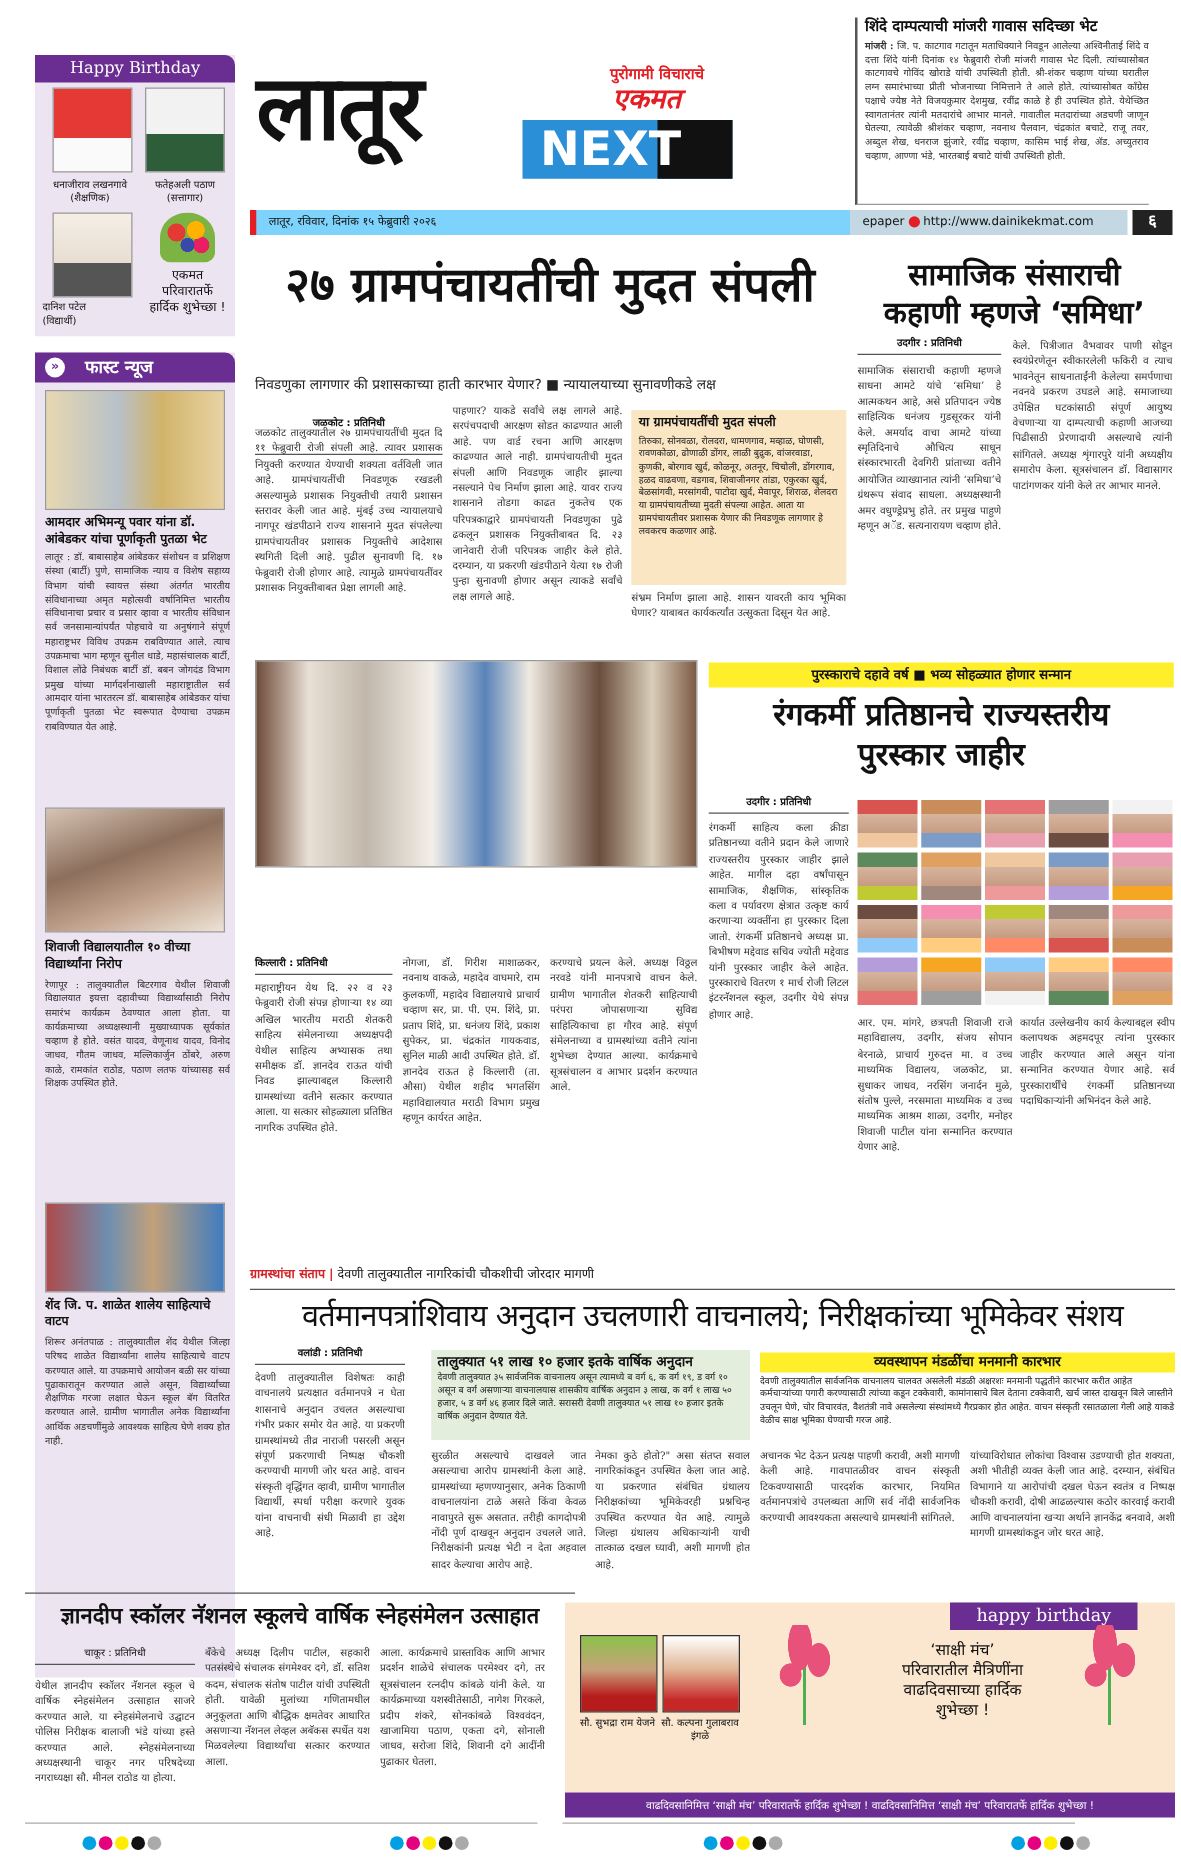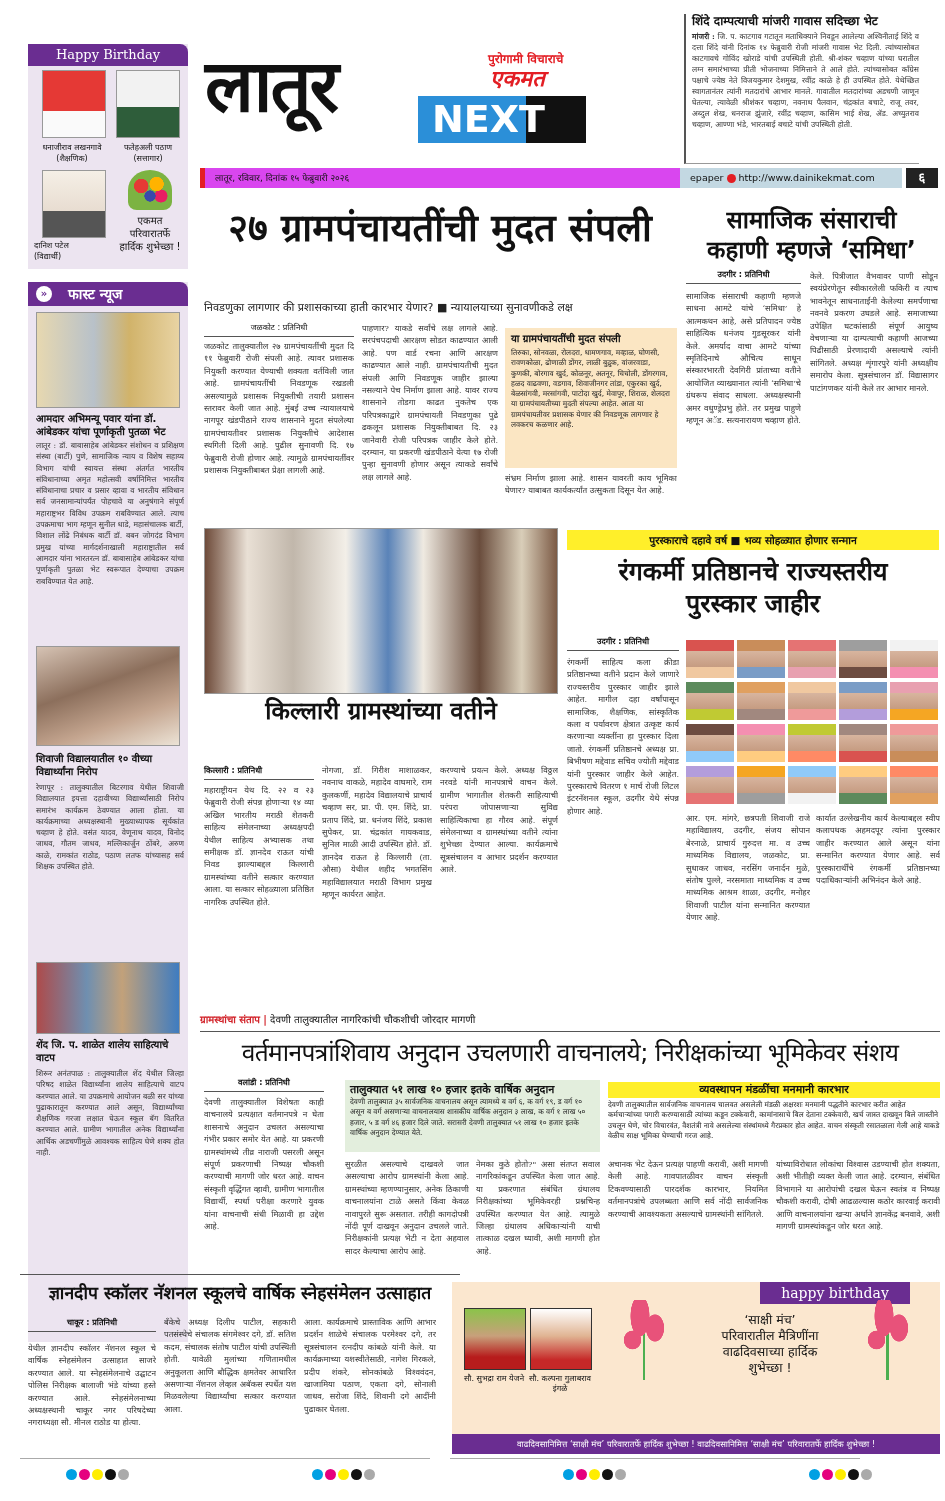--- a/index.html
+++ b/index.html
@@ -14,21 +14,21 @@
 #bday-title{left:28px;top:44px;width:160px;height:22px;background:#6a2d91;color:#fff;font-family:"DejaVu Serif",serif;font-size:13px;text-align:center;line-height:22px;border-radius:0 8px 0 0}
 #fast-box{left:28px;top:282px;width:160px;height:1060px;background:#ece4f0}
 #fast-title{left:28px;top:282px;width:160px;height:24px;background:#6a2d91;color:#fff;font-size:14px;font-weight:bold;line-height:24px;padding-left:40px;border-radius:0 8px 0 0}
 .sidehead{font-size:10px;font-weight:bold;line-height:13px;color:#111}
 
 #logo-latur{left:205px;top:50px;font-size:72px;font-weight:bold;line-height:1;letter-spacing:-2px}
 #logo-tag{left:488px;top:50px;color:#e31e24;font-size:12px;font-weight:bold}
 #logo-ekmat{left:490px;top:62px;color:#e31e24;font-size:22px;font-weight:bold;font-style:italic}
 #logo-next{left:418px;top:96px;width:168px;height:47px;background:#2b8fd8;color:#fff;font-size:38px;font-weight:bold;line-height:47px;padding-left:14px}
 #logo-next .blk{position:absolute;right:0;top:0;width:60px;height:47px;background:#111}
-#dateline{left:200px;top:168px;width:480px;height:20px;background:#d946ef;border-left:5px solid #e31e24;font-size:9px;line-height:20px;padding-left:10px}
+#dateline{left:200px;top:168px;width:480px;height:20px;background:#7dd3fc;border-left:5px solid #e31e24;font-size:9px;line-height:20px;padding-left:10px}
 #epaper{left:680px;top:168px;width:222px;height:20px;background:#c3d8e2;font-size:9.5px;line-height:20px;padding-left:10px}
 #pageno{left:906px;top:168px;width:32px;height:20px;background:#222;color:#fff;font-size:13px;font-weight:bold;text-align:center;line-height:20px}
 </style>
 </head>
 <body>
 
 <div class="abs" id="bday-box"></div>
 <div class="abs" id="bday-title">Happy Birthday</div>
 <div class="abs photo" style="left:42px;top:70px;width:64px;height:68px;background:linear-gradient(#e53935,#e53935 60%,#fafafa 60%)"></div>
 <div class="abs photo" style="left:116px;top:70px;width:64px;height:68px;background:linear-gradient(#f2f2f2,#f2f2f2 55%,#2e5d3a 55%)"></div>
@@ -82,40 +82,39 @@
 
 <div class="abs" style="left:684px;top:14px;width:235px;height:150px;border-left:2px solid #555;border-bottom:1px solid #999;padding-left:6px">
   <div style="font-size:12px;font-weight:bold;line-height:14px;margin-bottom:3px">शिंदे दाम्पत्याची मांजरी गावास सदिच्छा भेट</div>
   <div class="bodytext" style="font-size:7.6px;line-height:11px"><b>मांजरी :</b> <span>जि. प. काटगाव गटातून मताधिक्याने निवडून आलेल्या अश्विनीताई शिंदे व दत्ता शिंदे यांनी दिनांक १४ फेब्रुवारी रोजी मांजरी गावास भेट दिली. त्यांच्यासोबत काटगावचे गोविंद खोराडे यांची उपस्थिती होती. श्री-शंकर चव्हाण यांच्या घरातील लग्न समारंभाच्या प्रीती भोजनाच्या निमित्ताने ते आले होते. त्यांच्यासोबत काँग्रेस पक्षाचे ज्येष्ठ नेते विजयकुमार देशमुख, रवींद्र काळे हे ही उपस्थित होते. येथेच्छित स्वागतानंतर त्यांनी मतदारांचे आभार मानले. गावातील मतदारांच्या अडचणी जाणून घेतल्या, त्यावेळी श्रीशंकर चव्हाण, नवनाथ पैलवान, चंद्रकांत बचाटे, राजू तवर, अब्दुल शेख, धनराज झुंजारे, रवींद्र चव्हाण, कासिम भाई शेख, ॲड. अच्युतराव चव्हाण, आण्णा भंडे, भारतबाई बचाटे यांची उपस्थिती होती.</span></div>
 </div>
 
 <div class="abs hdline" style="left:200px;top:206px;width:480px;font-size:38px;line-height:44px">
   <div>२७ ग्रामपंचायतींची मुदत संपली</div>
 </div>
 <div class="abs" style="left:204px;top:299px;width:476px;font-size:11px;color:#222;white-space:nowrap;overflow:hidden">निवडणुका लागणार की प्रशासकाच्या हाती कारभार येणार? ■ न्यायालयाच्या सुनावणीकडे लक्ष</div>
-<div class="abs" style="left:204px;top:321px;width:150px;text-align:center;font-size:8px;font-weight:normal;border-bottom:1px solid #555;padding-bottom:4px">जळकोट : प्रतिनिधी</div>
+<div class="abs" style="left:204px;top:332px;width:150px;text-align:center;font-size:8px;font-weight:bold;border-bottom:1px solid #555;padding-bottom:20px">जळकोट : प्रतिनिधी</div>
 <div class="abs bodytext" style="left:204px;top:340px;width:150px;height:180px;overflow:hidden">जळकोट तालुक्यातील २७ ग्रामपंचायतींची मुदत दि ११ फेब्रुवारी रोजी संपली आहे. त्यावर प्रशासक नियुक्ती करण्यात येण्याची शक्यता वर्तविली जात आहे. ग्रामपंचायतींची निवडणूक रखडली असल्यामुळे प्रशासक नियुक्तीची तयारी प्रशासन स्तरावर केली जात आहे. मुंबई उच्च न्यायालयाचे नागपूर खंडपीठाने राज्य शासनाने मुदत संपलेल्या ग्रामपंचायतीवर प्रशासक नियुक्तीचे आदेशास स्थगिती दिली आहे. पुढील सुनावणी दि. १७ फेब्रुवारी रोजी होणार आहे. त्यामुळे ग्रामपंचायतींवर प्रशासक नियुक्तीबाबत प्रेक्षा लागली आहे.</div>
 <div class="abs bodytext" style="left:362px;top:322px;width:136px;height:198px;overflow:hidden">पाहणार? याकडे सर्वांचे लक्ष लागले आहे. सरपंचपदाची आरक्षण सोडत काढण्यात आली आहे. पण वार्ड रचना आणि आरक्षण काढण्यात आले नाही. ग्रामपंचायतीची मुदत संपली आणि निवडणूक जाहीर झाल्या नसल्याने पेच निर्माण झाला आहे. यावर राज्य शासनाने तोडगा काढत नुकतेच एक परिपत्रकाद्वारे ग्रामपंचायती निवडणुका पुढे ढकलून प्रशासक नियुक्तीबाबत दि. २३ जानेवारी रोजी परिपत्रक जाहीर केले होते. दरम्यान, या प्रकरणी खंडपीठाने येत्या १७ रोजी पुन्हा सुनावणी होणार असून त्याकडे सर्वांचे लक्ष लागले आहे.</div>
 <div class="abs" style="left:505px;top:328px;width:172px;height:140px;background:#fbe6c3;padding:4px 6px">
   <div style="font-size:10px;font-weight:bold;line-height:14px;width:110px">या ग्रामपंचायतींची मुदत संपली</div>
   <div style="font-size:7.4px;line-height:10.3px;color:#222;margin-top:2px">तिरुका, सोनवळा, रोलदरा, धामणगाव, मव्हाळ, घोणसी, रावणकोळा, ढोणाळी डोंगर, लाळी बुद्रुक, वांजरवाडा, कुणकी, बोरगाव खुर्द, कोळनूर, अतनूर, चिचोली, डोंगरगाव, हळद वाढवणा, वडगाव, शिवाजीनगर तांडा, एकुरका खुर्द, बेळसांगवी, मरसांगवी, पाटोदा खुर्द, मेवापूर, शिराळ, शेलदरा या ग्रामपंचायतीच्या मुदती संपल्या आहेत. आता या ग्रामपंचायतीवर प्रशासक येणार की निवडणूक लागणार हे लवकरच कळणार आहे.</div>
 </div>
 <div class="abs bodytext" style="left:505px;top:472px;width:172px;height:48px;overflow:hidden">संभ्रम निर्माण झाला आहे. शासन यावरती काय भूमिका घेणार? याबाबत कार्यकर्त्यांत उत्सुकता दिसून येत आहे.</div>
 
 <div class="abs hdline" style="left:684px;top:205px;width:255px;font-size:24px;line-height:30px">
   <div>सामाजिक संसाराची</div>
   <div>कहाणी म्हणजे ‘समिधा’</div>
 </div>
 <div class="abs" style="left:686px;top:268px;width:115px;text-align:center;font-size:8px;font-weight:bold;border-bottom:1px solid #555;padding-bottom:4px">उदगीर : प्रतिनिधी</div>
 <div class="abs bodytext" style="left:686px;top:290px;width:115px;height:230px;overflow:hidden">सामाजिक संसाराची कहाणी म्हणजे साधना आमटे यांचे ‘समिधा’ हे आत्मकथन आहे, असे प्रतिपादन ज्येष्ठ साहित्यिक धनंजय गुडसूरकर यांनी केले. अमर्याद वाचा आमटे यांच्या स्मृतिदिनाचे औचित्य साधून संस्कारभारती देवगिरी प्रांताच्या वतीने आयोजित व्याख्यानात त्यांनी ‘समिधा’चे ग्रंथरूप संवाद साधला. अध्यक्षस्थानी अमर वधुण्ड्रेप्रभु होते. तर प्रमुख पाहुणे म्हणून अॅड. सत्यनारायण चव्हाण होते.</div>
 <div class="abs bodytext" style="left:810px;top:270px;width:128px;height:250px;overflow:hidden">केले. पित्रीजात वैभवावर पाणी सोडून स्वयंप्रेरणेतून स्वीकारलेली फकिरी व त्याच भावनेतून साधनाताईंनी केलेल्या समर्पणाचा नवनवे प्रकरण उघडले आहे. समाजाच्या उपेक्षित घटकांसाठी संपूर्ण आयुष्य वेचणाऱ्या या दाम्पत्याची कहाणी आजच्या पिढीसाठी प्रेरणादायी असल्याचे त्यांनी सांगितले. अध्यक्ष शृंगारपुरे यांनी अध्यक्षीय समारोप केला. सूत्रसंचालन डॉ. विद्यासागर पाटांगणकर यांनी केले तर आभार मानले.</div>
 
 <div class="abs photo" style="left:204px;top:528px;width:354px;height:166px;background:linear-gradient(90deg,#6e4b3a,#e9e0d5 12%,#c1b7ab 25%,#f3efe8 40%,#5a83b8 52%,#efeae1 62%,#6a4d3d 78%,#d9ceb9 90%,#7c5a45)"></div>
 <div class="abs hdline" style="left:204px;top:696px;width:354px;font-size:24px;line-height:30px">
-  <div>किल्लारी ग्रामस्थांच्या वतीने</div>
 </div>
 <div class="abs" style="left:204px;top:764px;width:110px;font-size:8px;font-weight:bold;border-bottom:1px solid #555;padding-bottom:4px">किल्लारी : प्रतिनिधी</div>
 <div class="abs bodytext" style="left:204px;top:784px;width:110px;height:225px;overflow:hidden">महाराष्ट्रीयन येथ दि. २२ व २३ फेब्रुवारी रोजी संपन्न होणाऱ्या १४ व्या अखिल भारतीय मराठी शेतकरी साहित्य संमेलनाच्या अध्यक्षपदी येथील साहित्य अभ्यासक तथा समीक्षक डॉ. ज्ञानदेव राऊत यांची निवड झाल्याबद्दल किल्लारी ग्रामस्थांच्या वतीने सत्कार करण्यात आला. या सत्कार सोहळ्याला प्रतिष्ठित नागरिक उपस्थित होते.</div>
 <div class="abs bodytext" style="left:322px;top:764px;width:110px;height:245px;overflow:hidden">नोगजा, डॉ. गिरीश माशाळकर, नवनाथ वाकळे, महादेव वाघमारे, राम कुलकर्णी, महादेव विद्यालयाचे प्राचार्य चव्हाण सर, प्रा. पी. एम. शिंदे, प्रा. प्रताप शिंदे, प्रा. धनंजय शिंदे, प्रकाश सुपेकर, प्रा. चंद्रकांत गायकवाड, सुनिल माळी आदी उपस्थित होते. डॉ. ज्ञानदेव राऊत हे किल्लारी (ता. औसा) येथील शहीद भगतसिंग महाविद्यालयात मराठी विभाग प्रमुख म्हणून कार्यरत आहेत.</div>
 <div class="abs bodytext" style="left:440px;top:764px;width:118px;height:245px;overflow:hidden">करण्याचे प्रयत्न केले. अध्यक्ष विठ्ठल नरवडे यांनी मानपत्राचे वाचन केले. ग्रामीण भागातील शेतकरी साहित्याची परंपरा जोपासणाऱ्या सुविद्य साहित्यिकाचा हा गौरव आहे. संपूर्ण संमेलनाच्या व ग्रामस्थांच्या वतीने त्यांना शुभेच्छा देण्यात आल्या. कार्यक्रमाचे सूत्रसंचालन व आभार प्रदर्शन करण्यात आले.</div>
 
 <div class="abs" style="left:567px;top:530px;width:372px;height:20px;background:#ffef2a;text-align:center;font-size:10.5px;font-weight:bold;line-height:20px">पुरस्काराचे दहावे वर्ष ■ भव्य सोहळ्यात होणार सन्मान</div>
 <div class="abs hdline" style="left:567px;top:556px;width:372px;font-size:25px;line-height:32px">
   <div>रंगकर्मी प्रतिष्ठानचे राज्यस्तरीय</div>
   <div>पुरस्कार जाहीर</div>
@@ -161,21 +160,21 @@
 </div>
 <div class="abs" style="left:608px;top:1082px;width:332px;height:16px;background:#ffef2a;text-align:center;font-size:11px;font-weight:bold;line-height:16px">व्यवस्थापन मंडळींचा मनमानी कारभार</div>
 <div class="abs" style="left:608px;top:1100px;width:332px;height:56px;font-size:7.3px;line-height:10.3px;color:#222;overflow:hidden">देवणी तालुक्यातील सार्वजनिक वाचनालय चालवत असलेली मंडळी अक्षरशः मनमानी पद्धतीने कारभार करीत आहेत कर्मचाऱ्यांच्या पगारी करण्यासाठी त्यांच्या कडून टक्केवारी, कामांनासाचे बिल देताना टक्केवारी, खर्च जास्त दाखवून बिले जास्तीने उचलून घेणे, चोर विचारवंत, वैशतंत्री नावे असलेल्या संस्थांमध्ये गैरप्रकार होत आहेत. वाचन संस्कृती रसातळाला गेली आहे याकडे वेळीच साक्ष भूमिका घेण्याची गरज आहे.</div>
 <div class="abs bodytext" style="left:345px;top:1158px;width:124px;height:106px;overflow:hidden">सुरळीत असल्याचे दाखवले जात असल्याचा आरोप ग्रामस्थांनी केला आहे. ग्रामस्थांच्या म्हणण्यानुसार, अनेक ठिकाणी वाचनालयांना टाळे असते किंवा केवळ नावापुरते सुरू असतात. तरीही कागदोपत्री नोंदी पूर्ण दाखवून अनुदान उचलले जाते. निरीक्षकांनी प्रत्यक्ष भेटी न देता अहवाल सादर केल्याचा आरोप आहे.</div>
 <div class="abs bodytext" style="left:476px;top:1158px;width:124px;height:106px;overflow:hidden">नेमका कुठे होतो?" असा संतप्त सवाल नागरिकांकडून उपस्थित केला जात आहे. या प्रकरणात संबंधित ग्रंथालय निरीक्षकांच्या भूमिकेवरही प्रश्नचिन्ह उपस्थित करण्यात येत आहे. त्यामुळे जिल्हा ग्रंथालय अधिकाऱ्यांनी याची तात्काळ दखल घ्यावी, अशी मागणी होत आहे.</div>
 <div class="abs bodytext" style="left:608px;top:1158px;width:160px;height:106px;overflow:hidden">अचानक भेट देऊन प्रत्यक्ष पाहणी करावी, अशी मागणी केली आहे. गावपातळीवर वाचन संस्कृती टिकवण्यासाठी पारदर्शक कारभार, नियमित वर्तमानपत्रांचे उपलब्धता आणि सर्व नोंदी सार्वजनिक करण्याची आवश्यकता असल्याचे ग्रामस्थांनी सांगितले.</div>
 <div class="abs bodytext" style="left:776px;top:1158px;width:164px;height:106px;overflow:hidden">यांच्याविरोधात लोकांचा विश्वास उडण्याची होत शक्यता, अशी भीतीही व्यक्त केली जात आहे. दरम्यान, संबंधित विभागाने या आरोपांची दखल घेऊन स्वतंत्र व निष्पक्ष चौकशी करावी, दोषी आढळल्यास कठोर कारवाई करावी आणि वाचनालयांना खऱ्या अर्थाने ज्ञानकेंद्र बनवावे, अशी मागणी ग्रामस्थांकडून जोर धरत आहे.</div>
 
 <div class="abs" style="left:20px;top:1274px;width:440px;border-top:1.5px solid #555"></div>
 <div class="abs" style="left:20px;top:1282px;width:440px;font-size:17.5px;font-weight:bold;line-height:22px;white-space:nowrap;text-align:center">ज्ञानदीप स्कॉलर नॅशनल स्कूलचे वार्षिक स्नेहसंमेलन उत्साहात</div>
-<div class="abs" style="left:28px;top:1316px;width:128px;text-align:center;font-size:8px;font-weight:bold;border-bottom:1px solid #555;padding-bottom:4px">चाकूर : प्रतिनिधी</div>
+<div class="abs" style="left:28px;top:1316px;width:128px;text-align:center;font-size:8px;font-weight:normal;border-bottom:1px solid #555;padding-bottom:4px">चाकूर : प्रतिनिधी</div>
 <div class="abs bodytext" style="left:28px;top:1342px;width:128px;height:118px;overflow:hidden">येथील ज्ञानदीप स्कॉलर नॅशनल स्कूल चे वार्षिक स्नेहसंमेलन उत्साहात साजरे करण्यात आले. या स्नेहसंमेलनाचे उद्घाटन पोलिस निरीक्षक बालाजी भंडे यांच्या हस्ते करण्यात आले. स्नेहसंमेलनाच्या अध्यक्षस्थानी चाकूर नगर परिषदेच्या नगराध्यक्षा सौ. मीनल राठोड या होत्या.</div>
 <div class="abs bodytext" style="left:164px;top:1316px;width:132px;height:144px;overflow:hidden">बँकेचे अध्यक्ष दिलीप पाटील, सहकारी पतसंस्थेचे संचालक संगमेश्वर दगे, डॉ. सतिश कदम, संचालक संतोष पाटील यांची उपस्थिती होती. यावेळी मुलांच्या गणितामधील अनुकूलता आणि बौद्धिक क्षमतेवर आधारित असणाऱ्या नॅशनल लेव्हल अबॅकस स्पर्धेत यश मिळवलेल्या विद्यार्थ्यांचा सत्कार करण्यात आला.</div>
 <div class="abs bodytext" style="left:304px;top:1316px;width:132px;height:144px;overflow:hidden">आला. कार्यक्रमाचे प्रास्ताविक आणि आभार प्रदर्शन शाळेचे संचालक परमेश्वर दगे, तर सूत्रसंचालन रत्नदीप कांबळे यांनी केले. या कार्यक्रमाच्या यशस्वीतेसाठी, नागेश गिरकले, प्रदीप शंकरे, सोनकांबळे विश्ववंदन, खाजामिया पठाण, एकता दगे, सोनाली जाधव, सरोजा शिंदे, शिवानी दगे आदींनी पुढाकार घेतला.</div>
 
 <div class="abs" style="left:452px;top:1282px;width:488px;height:152px;background:#fbe7cf"></div>
 <div class="abs" style="left:760px;top:1282px;width:150px;height:22px;background:#6a2d91;color:#fff;font-family:'DejaVu Serif',serif;font-size:14px;text-align:center;line-height:22px">happy birthday</div>
 <div class="abs" style="left:464px;top:1308px;width:62px;height:62px;border:1.5px solid #333;background:linear-gradient(#8bc34a,#c8a07b 45%,#b71c1c 80%)"></div>
 <div class="abs" style="left:530px;top:1308px;width:62px;height:62px;border:1.5px solid #333;background:linear-gradient(#fff,#e0b493 45%,#c62828 85%)"></div>
 <div class="abs" style="left:458px;top:1374px;width:72px;font-size:8px;text-align:center;line-height:10px">सौ. सुभद्रा राम येजने</div>
 <div class="abs" style="left:524px;top:1374px;width:72px;font-size:8px;text-align:center;line-height:10px">सौ. कल्पना गुलाबराव इंगळे</div>

